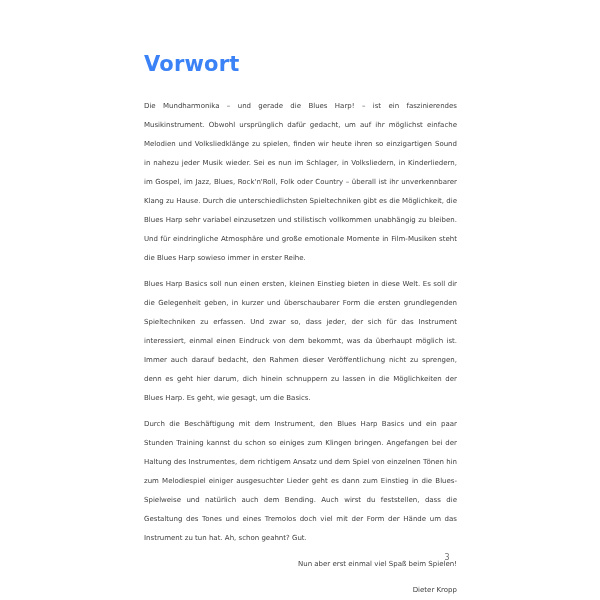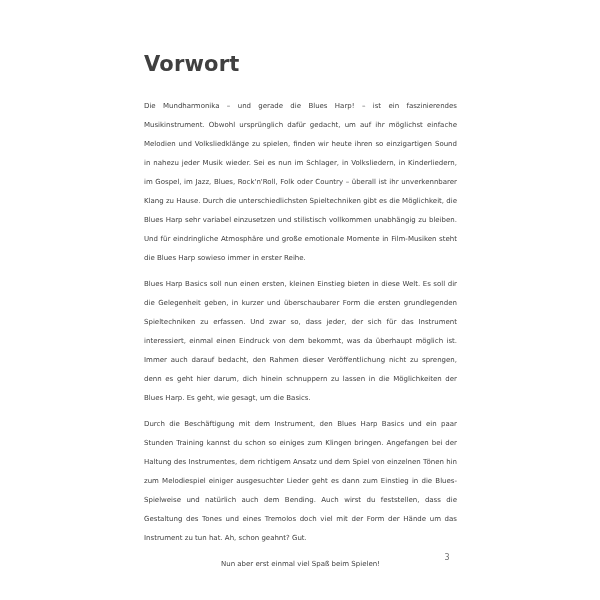--- a/index.html
+++ b/index.html
@@ -16,38 +16,38 @@
     font-family: "DejaVu Sans", "Liberation Sans", sans-serif;
   }
   .title {
     position: absolute;
     left: 144px;
     top: 52px;
     margin: 0;
     font-size: 21px;
     line-height: 25px;
     font-weight: 700;
-    color: #404040;
+    color: #3b82f6;
     letter-spacing: 0.2px;
   }
   .bodytext {
     position: absolute;
     left: 144px;
     top: 97px;
     width: 313px;
     font-size: 7px;
     line-height: 19px;
     color: #3e3e3e;
   }
   .bodytext p {
     margin: 0 0 7px 0;
     text-align: justify;
   }
   .bodytext p.short {
-    text-align: center;
+    text-align: right;
   }
   .pagenum {
     position: absolute;
     left: 441px;
     top: 552px;
     width: 12px;
     text-align: center;
     font-size: 8px;
     line-height: 12px;
     color: #6e6e6e;
@@ -57,16 +57,17 @@
 <body>
 
 <div class="sheet">
   <h1 class="title">Vorwort</h1>
 
   <div class="bodytext" id="preface-text">
       <p>Die Mundharmonika – und gerade die Blues Harp! – ist ein faszinierendes Musikinstrument. Obwohl ursprünglich dafür gedacht, um auf ihr möglichst einfache Melodien und Volksliedklänge zu spielen, finden wir heute ihren so einzigartigen Sound in nahezu jeder Musik wieder. Sei es nun im Schlager, in Volksliedern, in Kinderliedern, im Gospel, im Jazz, Blues, Rock'n'Roll, Folk oder Country – überall ist ihr unverkennbarer Klang zu Hause. Durch die unterschiedlichsten Spieltechniken gibt es die Möglichkeit, die Blues Harp sehr variabel einzusetzen und stilistisch vollkommen unabhängig zu bleiben. Und für eindringliche Atmosphäre und große emotionale Momente in Film-Musiken steht die Blues Harp sowieso immer in erster Reihe.</p>
       <p>Blues Harp Basics soll nun einen ersten, kleinen Einstieg bieten in diese Welt. Es soll dir die Gelegenheit geben, in kurzer und überschaubarer Form die ersten grundlegenden Spieltechniken zu erfassen. Und zwar so, dass jeder, der sich für das Instrument interessiert, einmal einen Eindruck von dem bekommt, was da überhaupt möglich ist. Immer auch darauf bedacht, den Rahmen dieser Veröffentlichung nicht zu sprengen, denn es geht hier darum, dich hinein schnuppern zu lassen in die Möglichkeiten der Blues Harp. Es geht, wie gesagt, um die Basics.</p>
       <p>Durch die Beschäftigung mit dem Instrument, den Blues Harp Basics und ein paar Stunden Training kannst du schon so einiges zum Klingen bringen. Angefangen bei der Haltung des Instrumentes, dem richtigem Ansatz und dem Spiel von einzelnen Tönen hin zum Melodiespiel einiger ausgesuchter Lieder geht es dann zum Einstieg in die Blues-Spielweise und natürlich auch dem Bending. Auch wirst du feststellen, dass die Gestaltung des Tones und eines Tremolos doch viel mit der Form der Hände um das Instrument zu tun hat. Ah, schon geahnt? Gut.</p>
       <p class="short">Nun aber erst einmal viel Spaß beim Spielen!</p>
+      <p class="short">Dieter Kropp</p>
     </div>
 
   <div class="pagenum">3</div>
 </div>
 
 </body></html>

